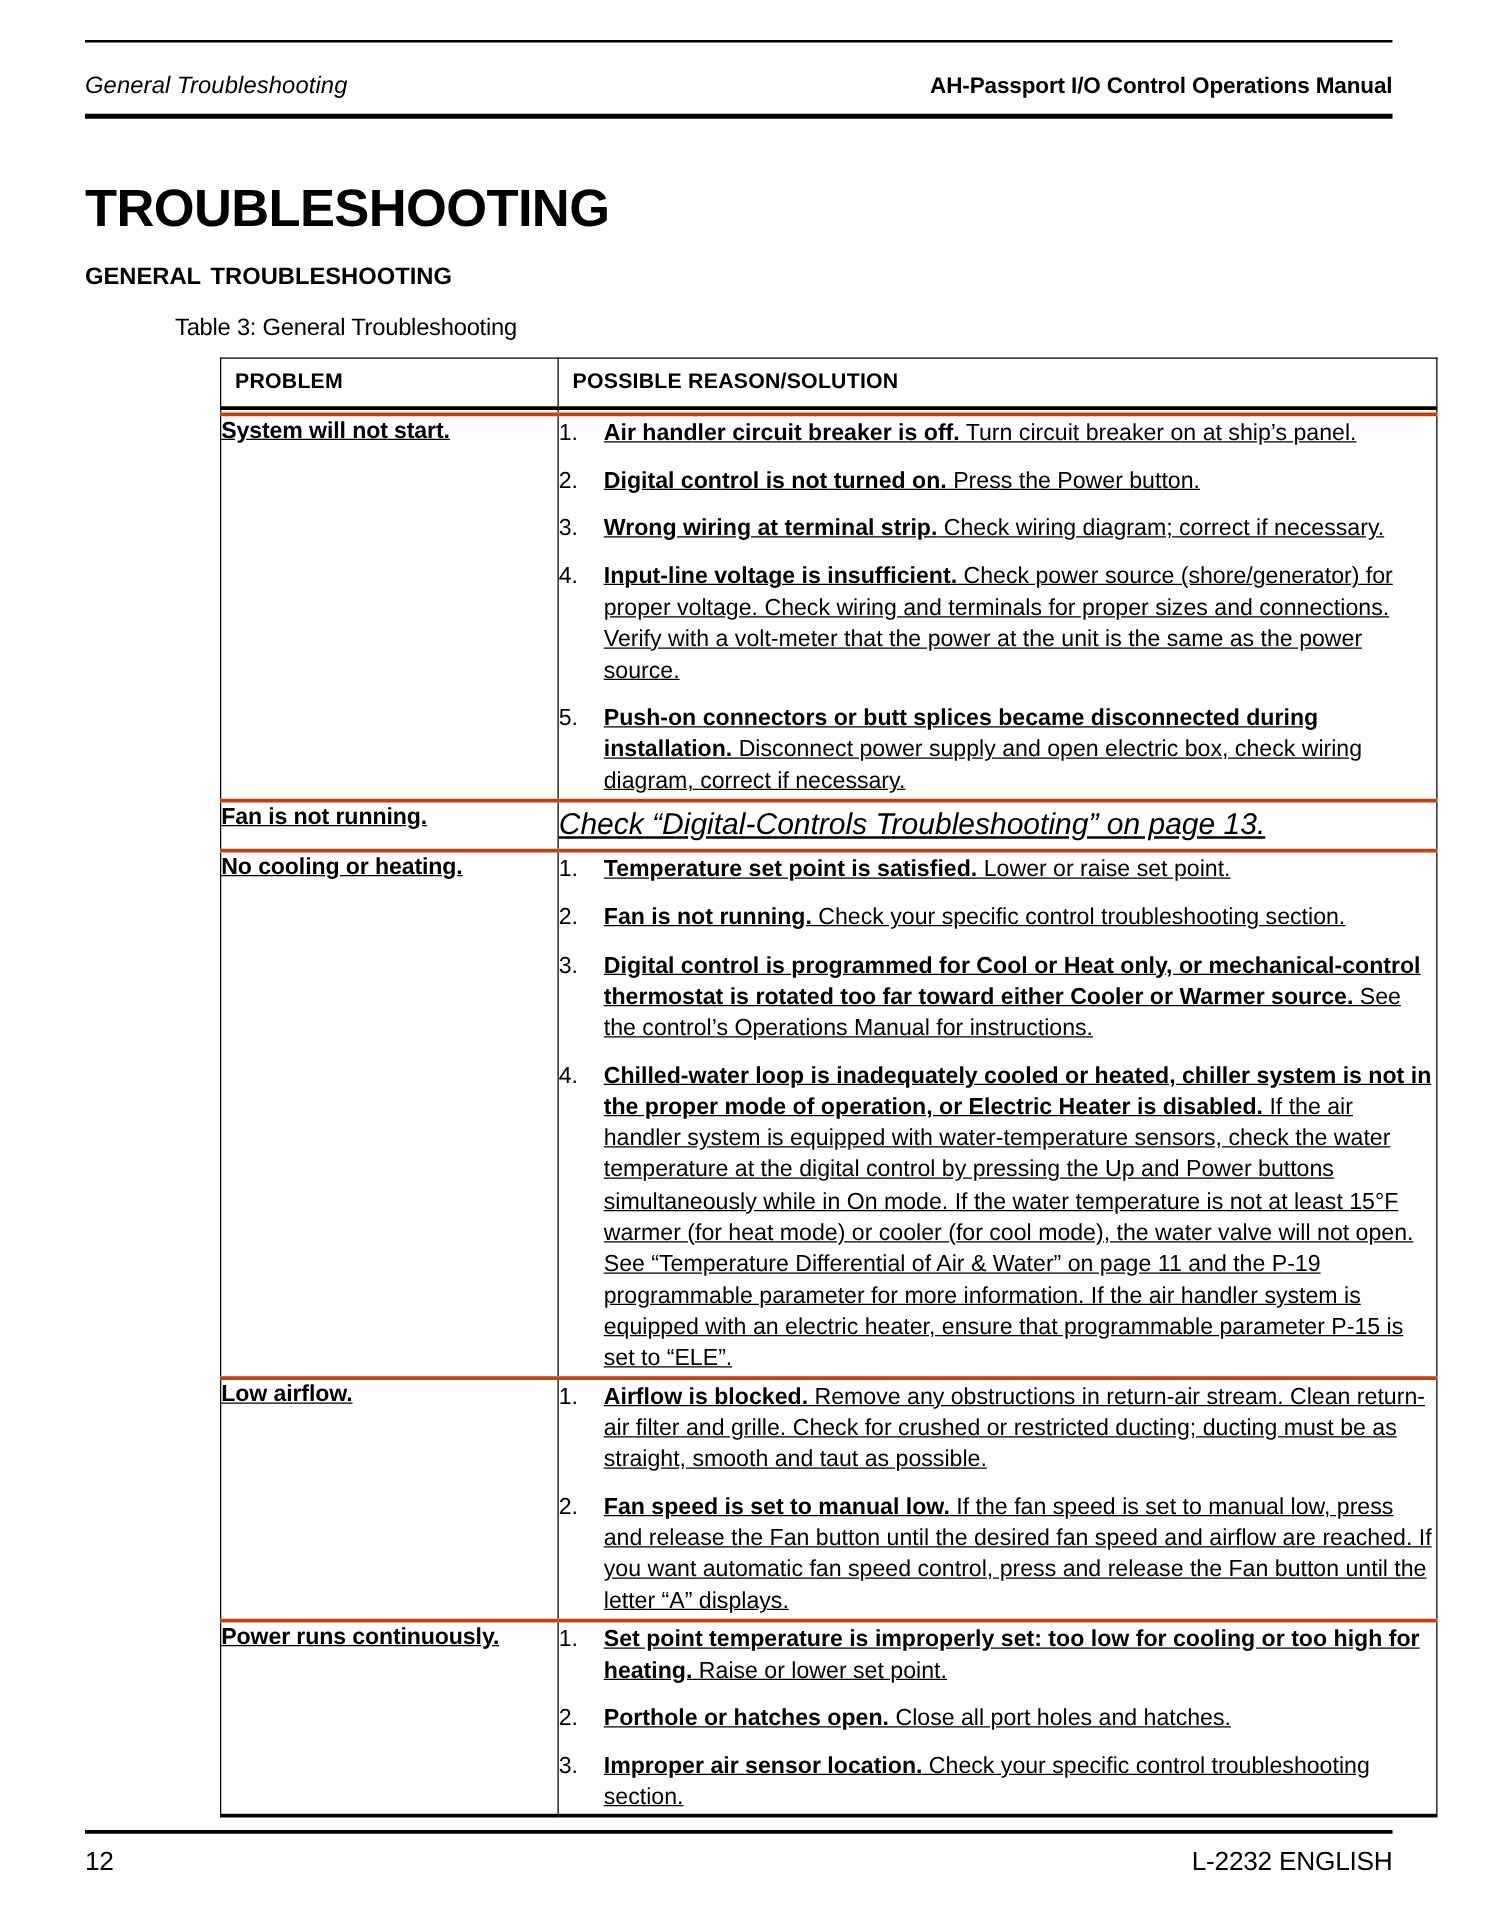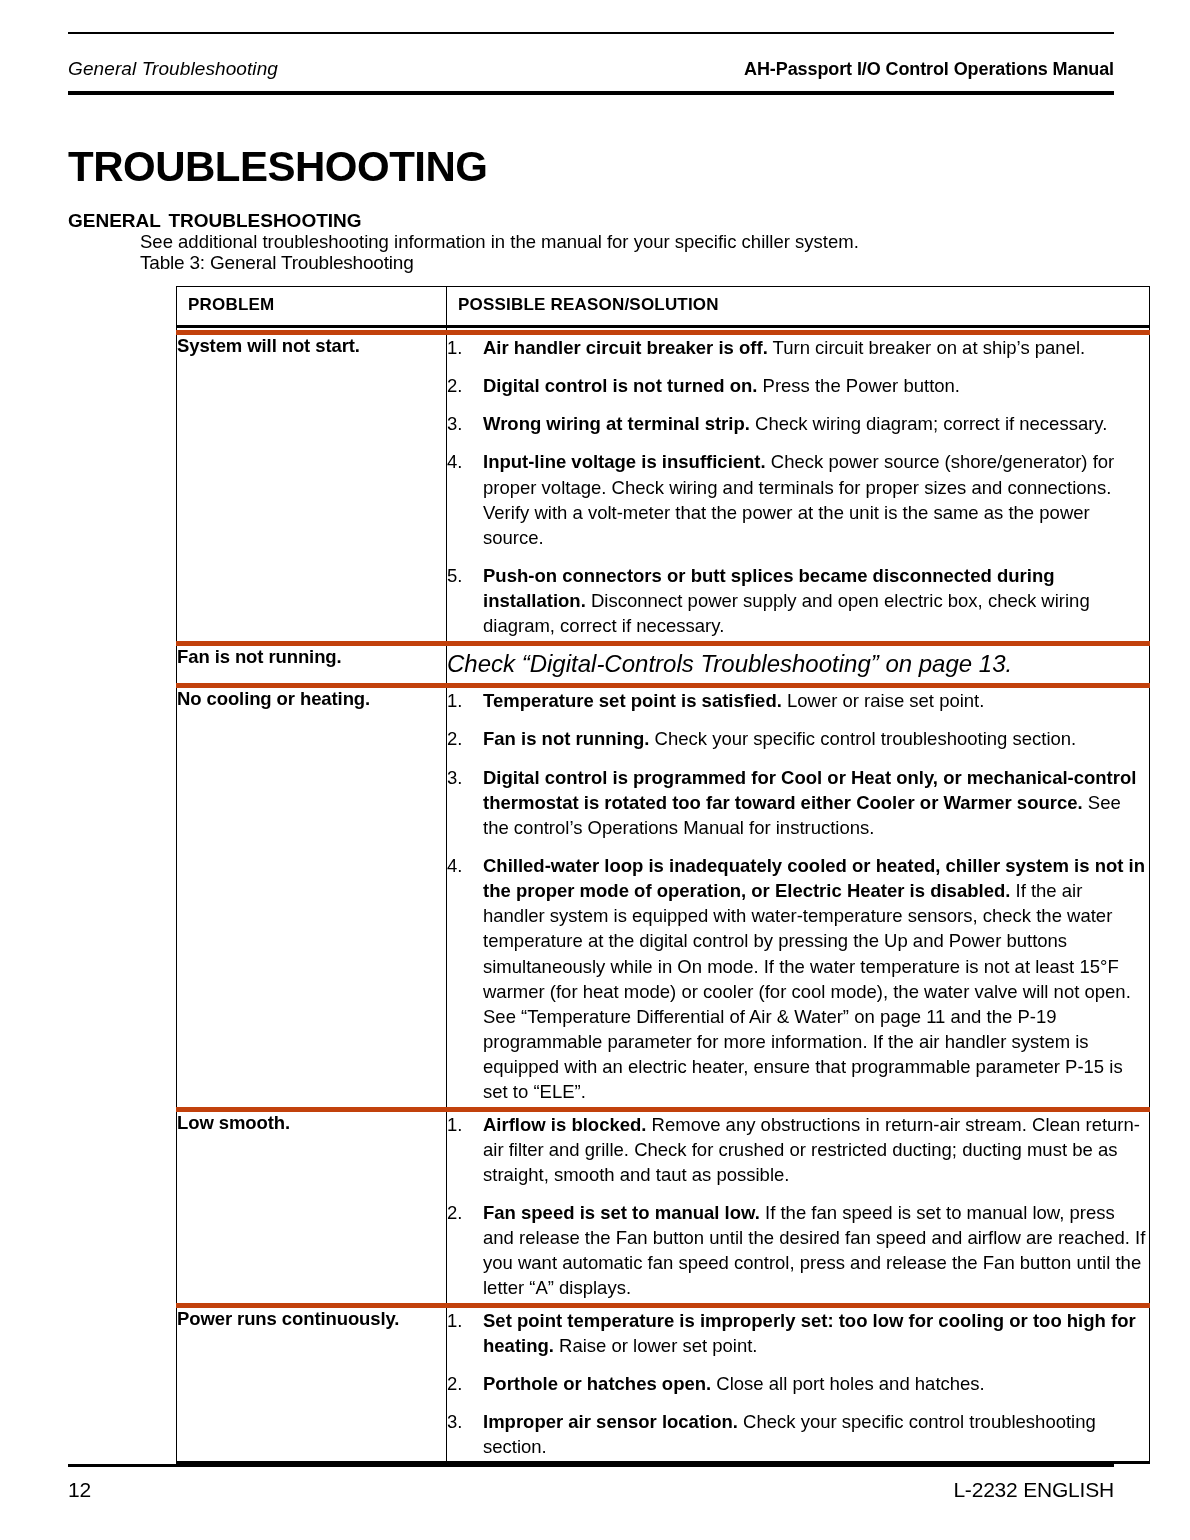--- a/index.html
+++ b/index.html
@@ -124,21 +124,22 @@
     border-top: 3px solid #000;
     border-bottom: none;
     border-left: 1px solid #000;
     border-right: 1px solid #000;
     height: 2px;
     padding: 0;
     font-size: 0;
     line-height: 0;
   }
   .tbl tbody tr.body-row > td {
-    border-top: 5px solid #c2410c;
+    border-top: 3px solid #c2410c;
+    text-decoration: underline;
   }
   .tbl tbody tr.body-row:first-of-type > td {
     border-top: none;
   }
   .tbl tbody tr.body-row:last-of-type > td {
     border-bottom: 3px solid #000;
   }
 
   td.problem {
     font-size: 18.5px;
@@ -209,21 +210,20 @@
     <div class="runhead-left">General Troubleshooting</div>
     <div class="runhead-right">AH-Passport I/O Control Operations Manual</div>
   </div>
 
   <div class="rule-under-head"></div>
 
   <h1 class="doc-title">TROUBLESHOOTING</h1>
 
   <h2 class="sec-title">General Troubleshooting</h2>
 
-  <p class="sec-intro">See additional troubleshooting information in the manual for your specific chiller system.</p>
 
   <div class="table-caption">Table 3: General Troubleshooting</div>
 
   <div class="tbl-wrap">
     <table class="tbl">
       <colgroup>
           <col class="c1">
           <col class="c2">
         </colgroup>
       <thead>
@@ -260,21 +260,21 @@
           <td class="solution">
             <ol class="sol">
               <li><span class="num">1.</span><b>Temperature set point is satisfied.</b><span> Lower or raise set point.</span></li>
               <li><span class="num">2.</span><b>Fan is not running.</b><span> Check your specific control troubleshooting section.</span></li>
               <li><span class="num">3.</span><b>Digital control is programmed for Cool or Heat only, or mechanical-control thermostat is rotated too far toward either Cooler or Warmer source.</b><span> See the control’s Operations Manual for instructions.</span></li>
               <li><span class="num">4.</span><b>Chilled-water loop is inadequately cooled or heated, chiller system is not in the proper mode of operation, or Electric Heater is disabled.</b><span> If the air handler system is equipped with water-temperature sensors, check the water temperature at the digital control by pressing the Up and Power buttons simultaneously while in On mode. If the water temperature is not at least 15°F warmer (for heat mode) or cooler (for cool mode), the water valve will not open. See “Temperature Differential of Air &amp; Water” on page 11 and the P-19 programmable parameter for more information. If the air handler system is equipped with an electric heater, ensure that programmable parameter P-15 is set to “ELE”.</span></li>
             </ol>
           </td>
         </tr>
         <tr class="body-row">
-          <td class="problem">Low smooth.</td>
+          <td class="problem">Low airflow.</td>
           <td class="solution">
             <ol class="sol">
               <li><span class="num">1.</span><b>Airflow is blocked.</b><span> Remove any obstructions in return-air stream. Clean return-air filter and grille. Check for crushed or restricted ducting; ducting must be as straight, smooth and taut as possible.</span></li>
               <li><span class="num">2.</span><b>Fan speed is set to manual low.</b><span> If the fan speed is set to manual low, press and release the Fan button until the desired fan speed and airflow are reached. If you want automatic fan speed control, press and release the Fan button until the letter “A” displays.</span></li>
             </ol>
           </td>
         </tr>
         <tr class="body-row">
           <td class="problem">Power runs continuously.</td>
           <td class="solution">

